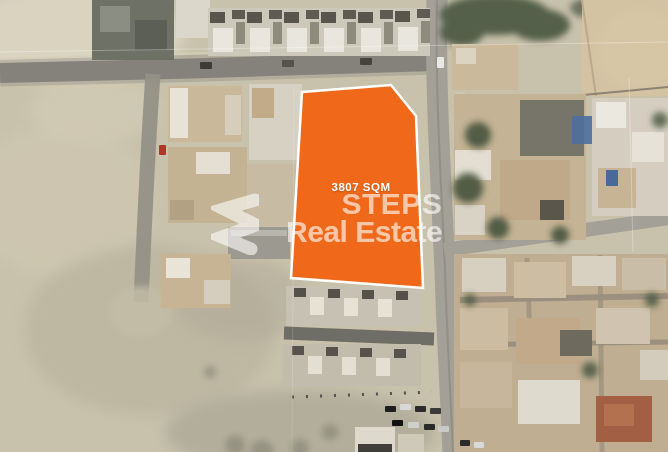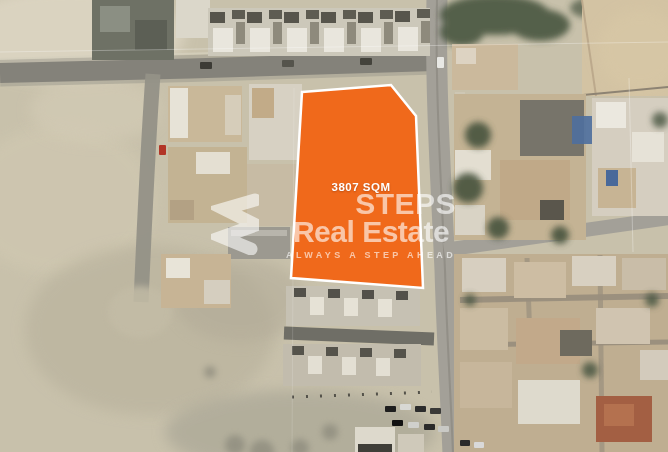--- a/index.html
+++ b/index.html
@@ -13,21 +13,21 @@
     color:#fff;font-size:11.5px;font-weight:700;letter-spacing:.5px;
     text-shadow:0 1px 2px rgba(90,30,0,.35);white-space:nowrap;
   }
   .watermark{
     position:absolute;left:211px;top:191px;display:flex;align-items:flex-start;
     color:rgba(255,255,255,.62);pointer-events:none;
   }
   .wm-logo{width:48px;height:62px;margin-top:2px;opacity:.95;}
   .wm-text{margin-left:27px;}
   .wm-steps{font-size:30px;font-weight:800;line-height:26px;letter-spacing:.5px;text-align:right;}
-  .wm-real{font-size:30px;font-weight:800;line-height:29px;letter-spacing:-.5px;white-space:nowrap;text-align:center;}
+  .wm-real{font-size:30px;font-weight:800;line-height:29px;letter-spacing:-.5px;white-space:nowrap;}
   .wm-tag{font-size:9px;font-weight:700;letter-spacing:3.4px;margin-top:4px;white-space:nowrap;}
 </style>
 </head>
 <body>
 
 <div id="stage">
 
   <svg id="map-svg" width="668" height="452" viewBox="0 0 668 452">
     <defs>
       <filter id="soft" x="-40%" y="-40%" width="180%" height="180%">
@@ -213,17 +213,16 @@
 
   <div class="plot-label">3807 SQM</div>
 
   <div class="watermark">
     <svg class="wm-logo" viewBox="0 0 48 62">
       <path d="M44 7 L13 16 L45 32 L11 44 L40 56" fill="none" stroke="rgba(255,255,255,.62)" stroke-width="13" stroke-linecap="round" stroke-linejoin="miter"></path>
     </svg>
     <div class="wm-text">
       <div class="wm-steps">STEPS</div>
       <div class="wm-real">Real Estate</div>
-      <div class="wm-tag">ALWAYS A STEP AHEAD</div>
     </div>
   </div>
 
 </div>
 
 </body></html>

